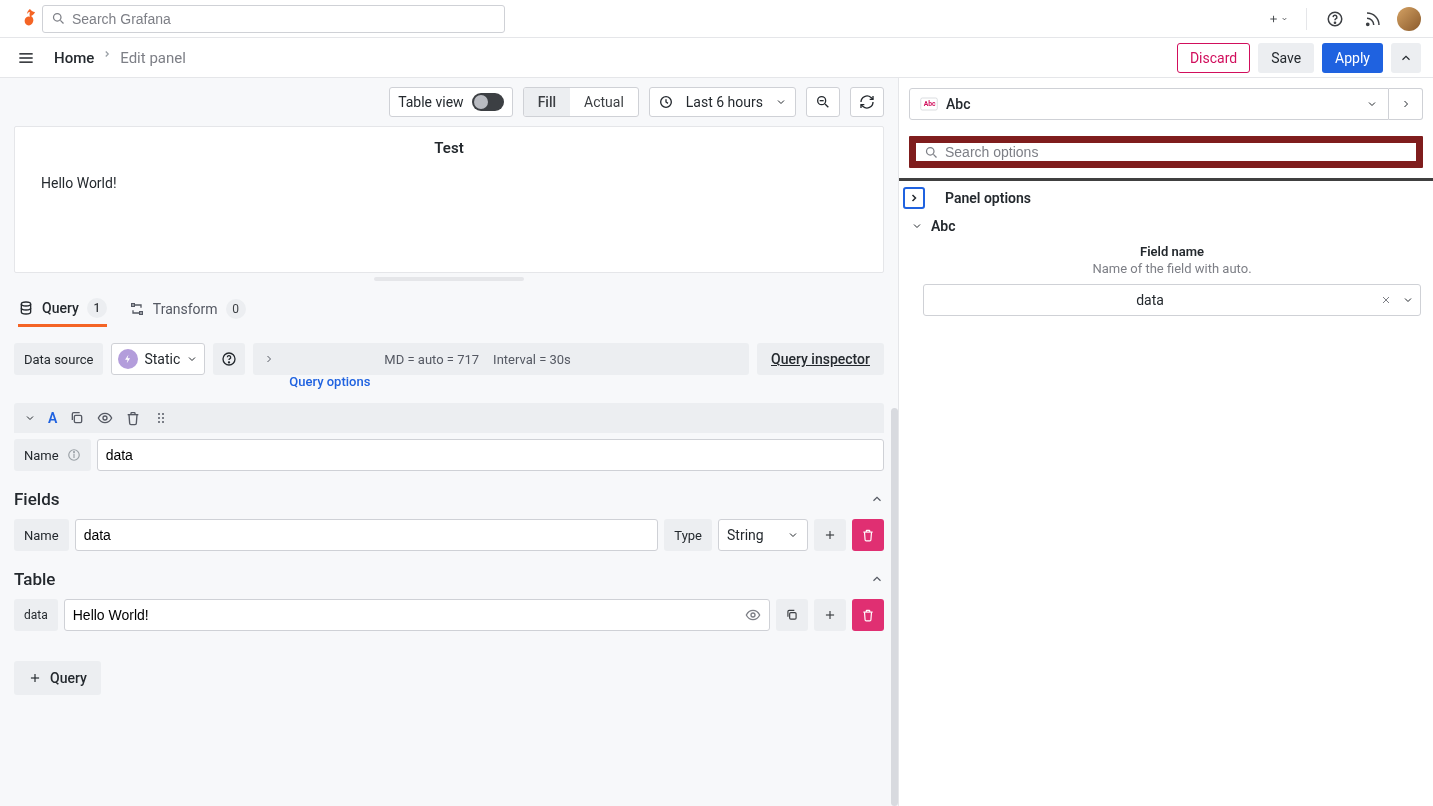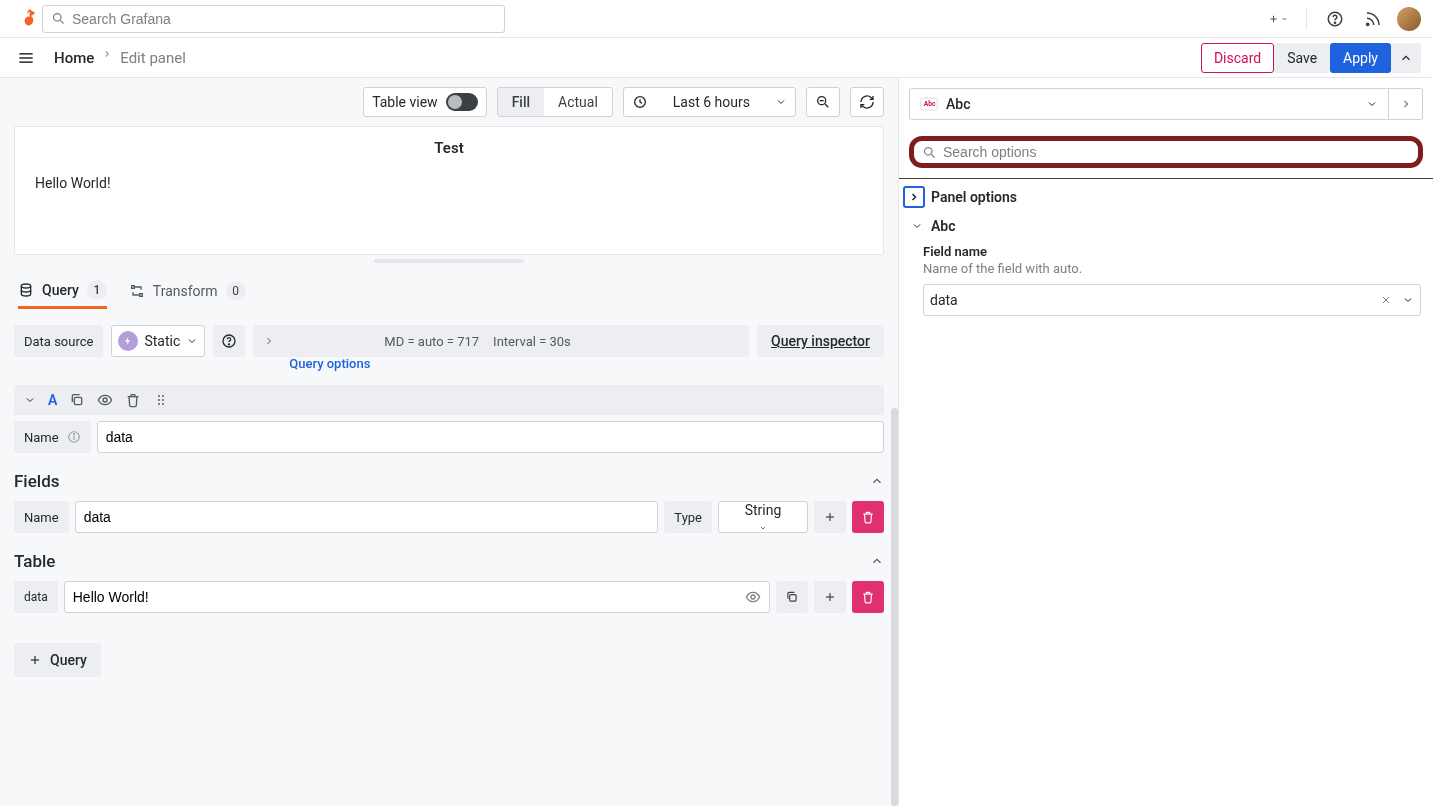--- a/index.html
+++ b/index.html
@@ -74,21 +74,21 @@
   align-items: center;
   border-radius: 3px;
   font-size: 14px;
   cursor: pointer;
   border: 1px solid transparent;
 }
 .btn-discard { border: 1px solid #d10e5c; color: #d10e5c; background: #fff; }
 .btn-save { background: #eceef1; color: #24292e; }
 .btn-apply { background: #1f62e0; color: #fff; }
 .btn-chev-up { width: 30px; justify-content: center; padding: 0; background: #eceef1; }
-.second-right { display: flex; }
+.second-right { display: flex; gap: 8px; }
 
 
 .main {
   display: flex;
   height: calc(806px - 78px);
   background: #f7f8fa;
 }
 .left-col { flex: 1; display: flex; flex-direction: column; position: relative; }
 .right-col { width: 535px; background: #fff; border-left: 1px solid #e5e6e9; display: flex; flex-direction: column; }
 
@@ -126,38 +126,38 @@
 }
 .btngroup .seg {
   height: 28px; padding: 0 14px;
   display: flex; align-items: center;
   color: #3c3f43;
 }
 .btngroup .seg.active { background: #eceef1; font-weight: 500; }
 .time-picker {
   border: 1px solid #cfd1d6; border-radius: 3px;
   height: 30px; padding: 0 8px;
-  display: flex; align-items: center; gap: 25px;
+  display: flex; align-items: center; gap: 12px;
   background: #fff;
 }
 .sq-btn {
   border: 1px solid #cfd1d6; border-radius: 3px;
   width: 34px; height: 30px;
   display: flex; align-items: center; justify-content: center;
   background: #fff;
 }
 
 
 .preview-panel {
   margin: 0 14px;
-  height: 129px;
+  height: 147px;
   background: #fff;
   border: 1px solid #e5e6e9;
   border-radius: 2px;
-  padding: 12px 20px 8px;
+  padding: 12px 26px 8px;
 }
 .panel-title { text-align: center; font-weight: 600; font-size: 15px; }
 .panel-body { font-size: 14px; padding: 18px 0 0 0; color: #24292e; }
 
 .resize-handle { height: 6px; display:flex; justify-content:center; margin: 4px 0 12px;}
 .resize-handle div { width: 150px; height: 4px; background: #e5e6e9; border-radius: 2px; }
 
 
 .lower-tabs {
   display: flex;
@@ -215,21 +215,21 @@
   flex: 1; height: 32px; border: 1px solid #cfd1d6; border-radius: 3px;
   display: flex; align-items: center; padding: 0 8px; background: #fff;
 }
 .input-box input { border:none; outline:none; width:100%; font-size:14px; }
 
 .section-title { font-size: 17px; font-weight: 500; margin: 18px 0 10px; display:flex; align-items:center; justify-content:space-between;}
 .collapse-chev { color: #555963; }
 
 .type-select {
   border: 1px solid #cfd1d6; border-radius: 3px; height: 32px;
-  display: flex; align-items: center; padding: 0 8px; gap: 6px; background:#fff;flex-direction:column;
+  display: flex; align-items: center; padding: 0 8px; gap: 6px; background:#fff;
 }
 .small-btn {
   width: 32px; height: 32px; border-radius: 3px;
   display: flex; align-items: center; justify-content: center;
 }
 .small-btn.gray { background: #eceef1; color:#3c3f43;}
 .small-btn.red { background: #e02f72; color:#fff;}
 
 .add-query-btn {
   margin-top: 30px;
@@ -246,38 +246,38 @@
   flex:1; border: 1px solid #cfd1d6; border-radius: 3px 0 0 3px;
   height: 32px; display:flex; align-items:center; padding: 0 10px; gap:8px;
 }
 .viz-next {
   width: 34px; height:32px; border: 1px solid #cfd1d6; border-left: none;
   border-radius: 0 3px 3px 0;
   display:flex;align-items:center;justify-content:center;
 }
 .opt-search {
   margin: 6px 10px 10px;
-  border: 5px solid #7f1d1d; border-radius: 13px;
+  border: 7px solid #7f1d1d; border-radius: 1px;
   height: 32px; display:flex; align-items:center; padding: 0 8px;
 }
 .opt-search input { border:none;outline:none;flex:1;font-size:14px; }
 .opt-search input::placeholder { color:#7d7f86; }
 
 .section-hdr {
-  height: 36px; display:flex; align-items:center; padding: 0 0 0 4px; gap:6px;
-  border-top: 1px solid #404040; font-weight:600;
+  height: 36px; display:flex; align-items:center; padding: 0 0 0 4px; gap:20px;
+  border-top: 3px solid #404040; font-weight:600;
 }
 .section-hdr.focused .chev-box {
   border: 2px solid #1f62e0; border-radius: 3px; width:22px;height:22px;
   display:flex;align-items:center;justify-content:center;
 }
 .subsection {
   display:flex;align-items:center;padding: 4px 12px; gap:8px; font-weight:600; font-size:14px;
 }
-.field-block { padding: 6px 12px 12px 24px; }
+.field-block { padding: 6px 12px 12px 24px; text-align: center; }
 .field-label { font-size: 13px; font-weight: 600; color:#24292e; }
 .field-help { font-size: 13px; color:#7d7f86; margin-top:2px; margin-bottom:8px; }
 .field-select {
   border:1px solid #cfd1d6; border-radius:3px; height:32px;
   display:flex;align-items:center;padding: 0 6px; gap:6px;
 }
 .field-select .val{flex:1;}
 .clear-x { color:#7d7f86; padding: 0 4px;}
 
 

